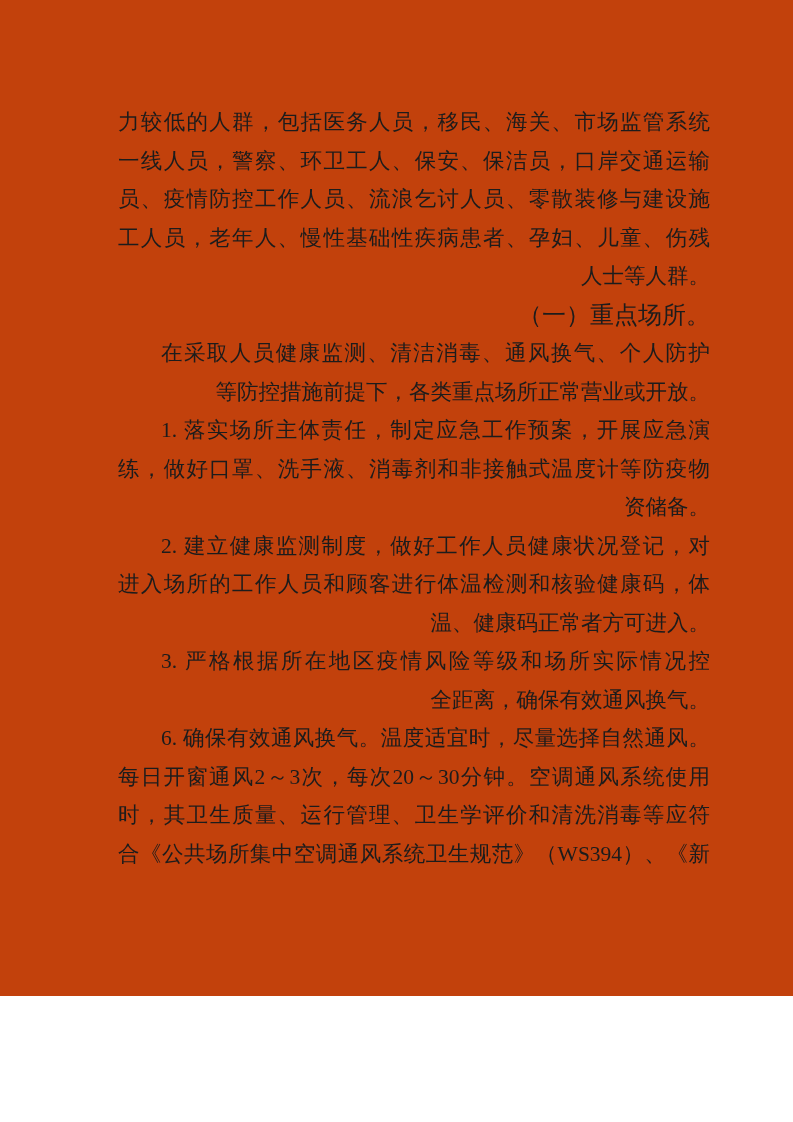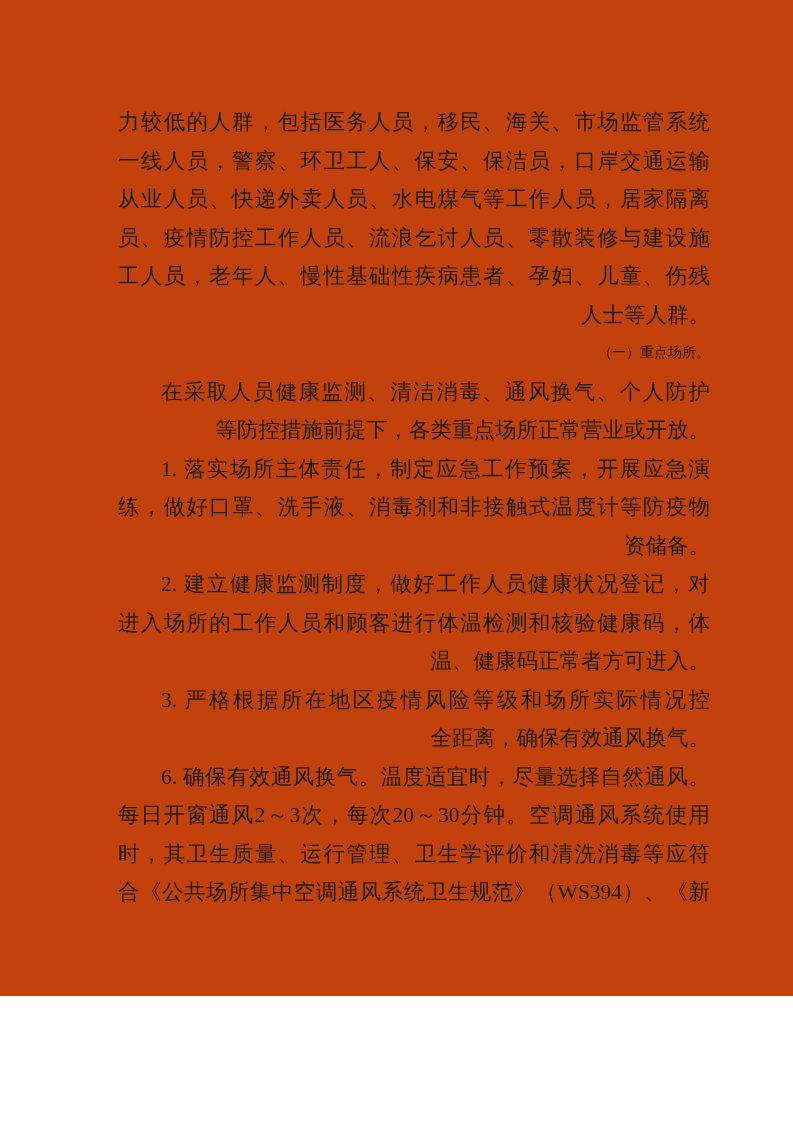--- a/index.html
+++ b/index.html
@@ -36,42 +36,41 @@
   }
   .ind {
     text-indent: 43px;
   }
   .h1 {
     font-family: "Liberation Sans", "DejaVu Sans", sans-serif;
     font-weight: 700;
     font-size: 22px;
   }
   .h2 {
-    font-size: 14px;
+    font-size: 24px;
     font-weight: 400;
   }
   .pageno {
     position: absolute;
     top: 1114px;
     left: 0;
     width: 100%;
     text-align: center;
     font-size: 15px;
     line-height: 20px;
     color: #1c1c1c;
   }
 </style>
 </head>
 <body>
 
 <div class="page">
   <div class="textblock">
     <div class="ln j">力较低的人群，包括医务人员，移民、海关、市场监管系统</div>
     <div class="ln j">一线人员，警察、环卫工人、保安、保洁员，口岸交通运输</div>
-    <div class="ln j">从业人员、快递外卖人员、水电煤气等工作人员，居家隔离</div>
     <div class="ln j">员、疫情防控工作人员、流浪乞讨人员、零散装修与建设施</div>
     <div class="ln j">工人员，老年人、慢性基础性疾病患者、孕妇、儿童、伤残</div>
     <div class="ln">人士等人群。</div>
     <div class="ln h2 ind">（一）重点场所。</div>
     <div class="ln j ind">在采取人员健康监测、清洁消毒、通风换气、个人防护</div>
     <div class="ln">等防控措施前提下，各类重点场所正常营业或开放。</div>
     <div class="ln j ind">1. 落实场所主体责任，制定应急工作预案，开展应急演</div>
     <div class="ln j">练，做好口罩、洗手液、消毒剂和非接触式温度计等防疫物</div>
     <div class="ln">资储备。</div>
     <div class="ln j ind">2. 建立健康监测制度，做好工作人员健康状况登记，对</div>

